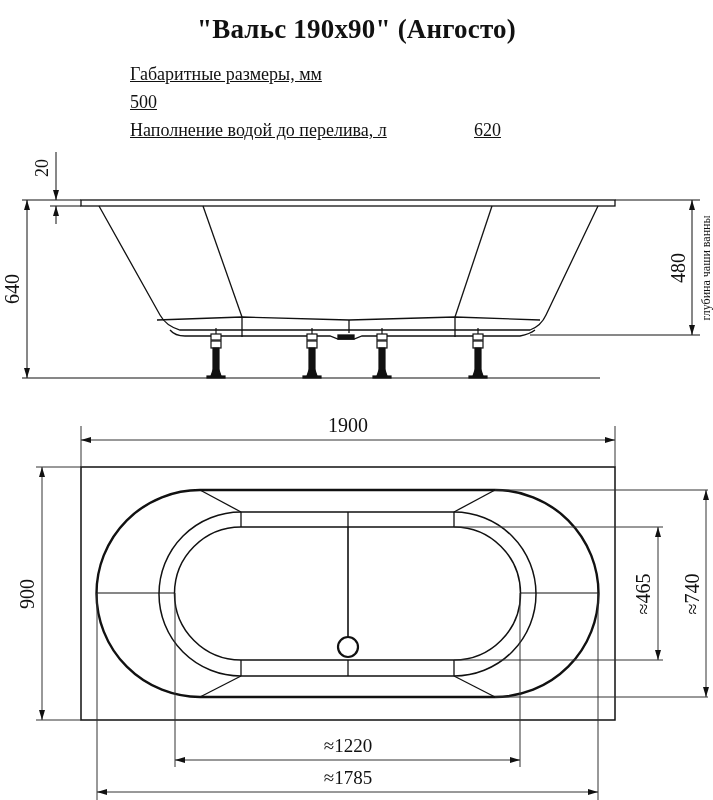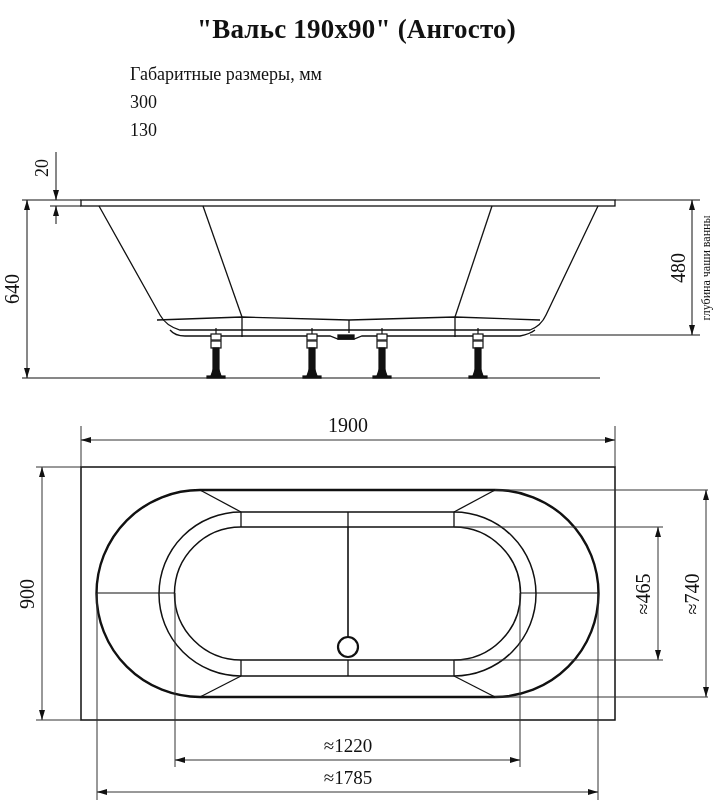--- a/index.html
+++ b/index.html
@@ -1,40 +1,41 @@
 <!DOCTYPE html>
 <html><head>
 <meta charset="utf-8">
 <style>
   html, body { margin: 0; padding: 0; background: #ffffff; }
   body { width: 713px; height: 800px; position: relative; overflow: hidden;
          font-family: "Liberation Serif", "DejaVu Serif", serif; color: #111; }
   .title { position: absolute; left: 0; top: 14px; width: 713px; text-align: center;
            font-weight: bold; font-size: 27px; letter-spacing: 0.2px; }
   .specs { position: absolute; left: 130px; top: 60px; font-size: 18px; line-height: 28px; }
-  .spec-row { display: flex; height: 28px; }
+  .spec-row { display: flex; height: 28px; text-decoration: underline; }
   .spec-label { width: 344px; }
   .spec-value { }
   svg { position: absolute; left: 0; top: 0; }
   svg text { font-family: "Liberation Serif", "DejaVu Serif", serif; fill: #111; }
 </style>
 </head>
 <body>
 
 <div class="title">"Вальс 190x90" (Ангосто)</div>
 
 <div class="specs">
   <div class="spec-row">
     <span class="spec-label">Габаритные размеры, мм</span>
   </div>
   <div class="spec-row">
-    <span class="spec-value">300</span>
+    <span class="spec-value">500</span>
   </div>
   <div class="spec-row">
-    <span class="spec-value">130</span>
+    <span class="spec-label">Наполнение водой до перелива, л</span>
+    <span class="spec-value">620</span>
   </div>
 </div>
 
 <svg width="713" height="800" viewBox="0 0 713 800">
   <defs>
     <marker id="arr" viewBox="0 0 10 6" refX="10" refY="3" markerWidth="10" markerHeight="6" orient="auto-start-reverse" markerUnits="userSpaceOnUse">
       <path d="M0,0 L10,3 L0,6 z" fill="#111"></path>
     </marker>
   </defs>
 

